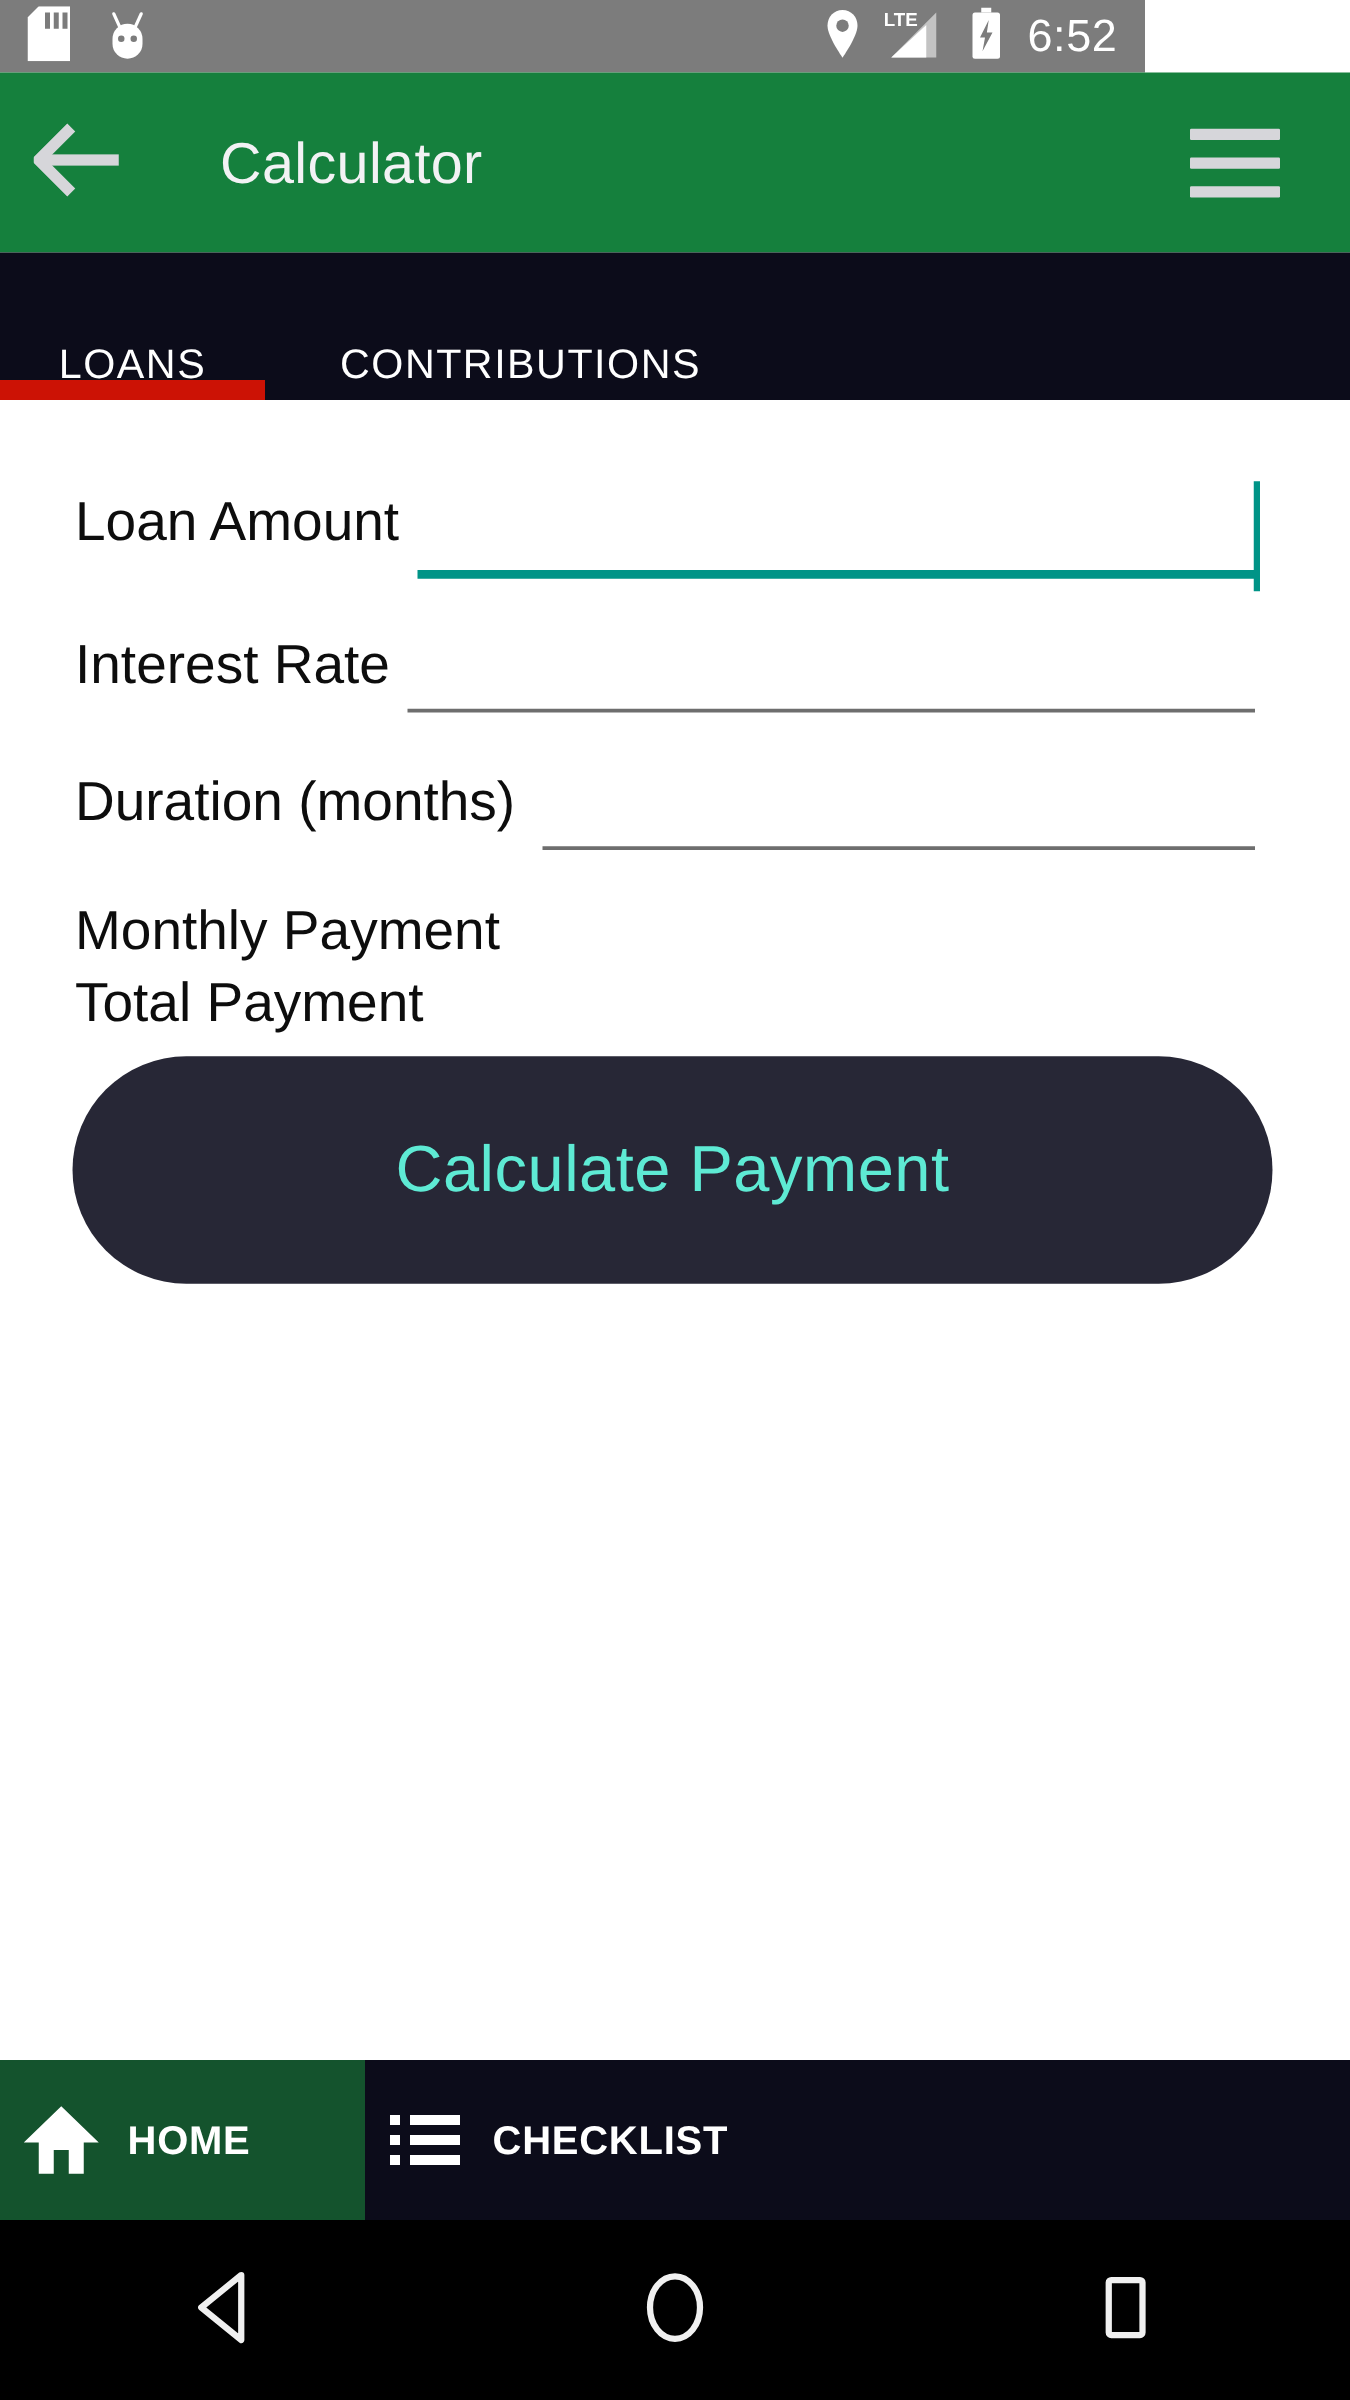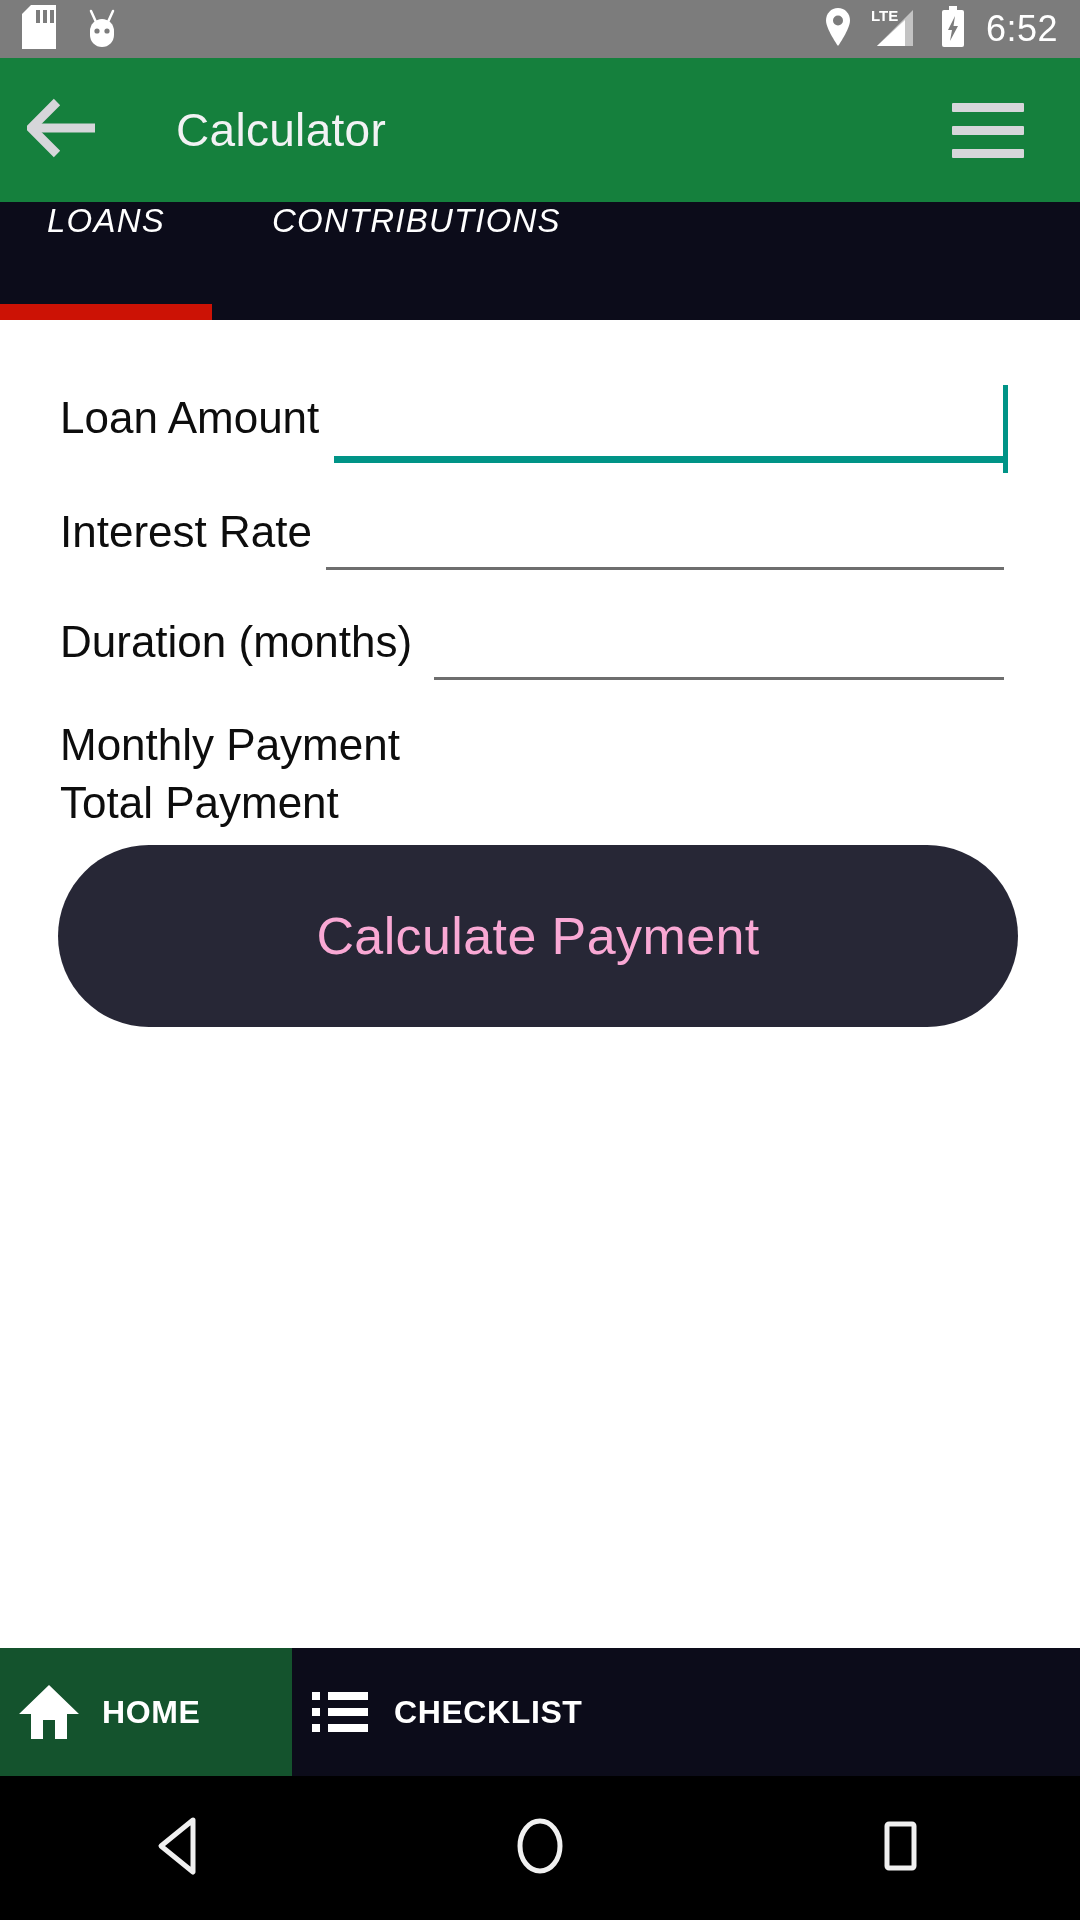--- a/index.html
+++ b/index.html
@@ -6,21 +6,21 @@
   html, body {
     width:1080px; height:1920px;
     background:#ffffff;
     font-family:"Liberation Sans", sans-serif;
     overflow:hidden;
   }
   .phone { position:relative; width:1080px; height:1920px; background:#ffffff; }
 
   
   .statusbar {
-    position:absolute; top:0; left:0; width:1080px; height:58px;
+    position:absolute; top:0; left:0; width:916px; height:58px;
     background:#7c7c7c; display:flex; align-items:center;
     padding:0 22px;
   }
   .sb-left { display:flex; align-items:center; gap:26px; }
   .sb-right { margin-left:auto; display:flex; align-items:center; gap:17px; }
   .sb-time {
     color:#ffffff; font-size:36px; font-weight:400; letter-spacing:0.5px;
     margin-left:3px; line-height:1;
   }
 
@@ -39,21 +39,21 @@
     margin-left:auto; margin-right:56px;
     display:flex; flex-direction:column; gap:14px;
   }
   .hamburger span { display:block; width:72px; height:9px; background:#d6d6da; border-radius:1px; }
 
   
   .tabbar {
     position:absolute; top:202px; left:0; width:1080px; height:118px;
     background:#0c0c1a;
   }
-  .tabs { display:flex; height:100%; padding-bottom:22px;font-style:italic; }
+  .tabs { display:flex; align-items:flex-end; height:100%; padding-bottom:10px; }
   .tab {
     color:#ffffff; font-size:33px; letter-spacing:1.2px; font-weight:400;
   }
   .tab-loans { width:212px; text-align:center; }
   .tab-contrib { margin-left:60px; }
   .tab-indicator {
     position:absolute; left:0; bottom:0; width:212px; height:16px;
     background:#cc1205;
   }
 
@@ -93,21 +93,21 @@
   .result-line {
     color:#0d0d0d; font-size:44px; font-weight:400; line-height:58px;
     white-space:nowrap;
   }
 
   
   .calc-btn {
     position:absolute; left:58px; top:525px; width:960px; height:182px;
     background:#272736; border-radius:91px;
     display:flex; align-items:center; justify-content:center;
-    color:#f9a8d4; font-size:52px; font-weight:400; letter-spacing:0.4px;
+    color:#5eead4; font-size:52px; font-weight:400; letter-spacing:0.4px;
     border:none; cursor:pointer;
   }
 
   
   .bottomnav {
     position:absolute; top:1648px; left:0; width:1080px; height:128px;
     display:flex; align-items:stretch;
   }
   .nav-item {
     display:flex; align-items:center; cursor:pointer;

